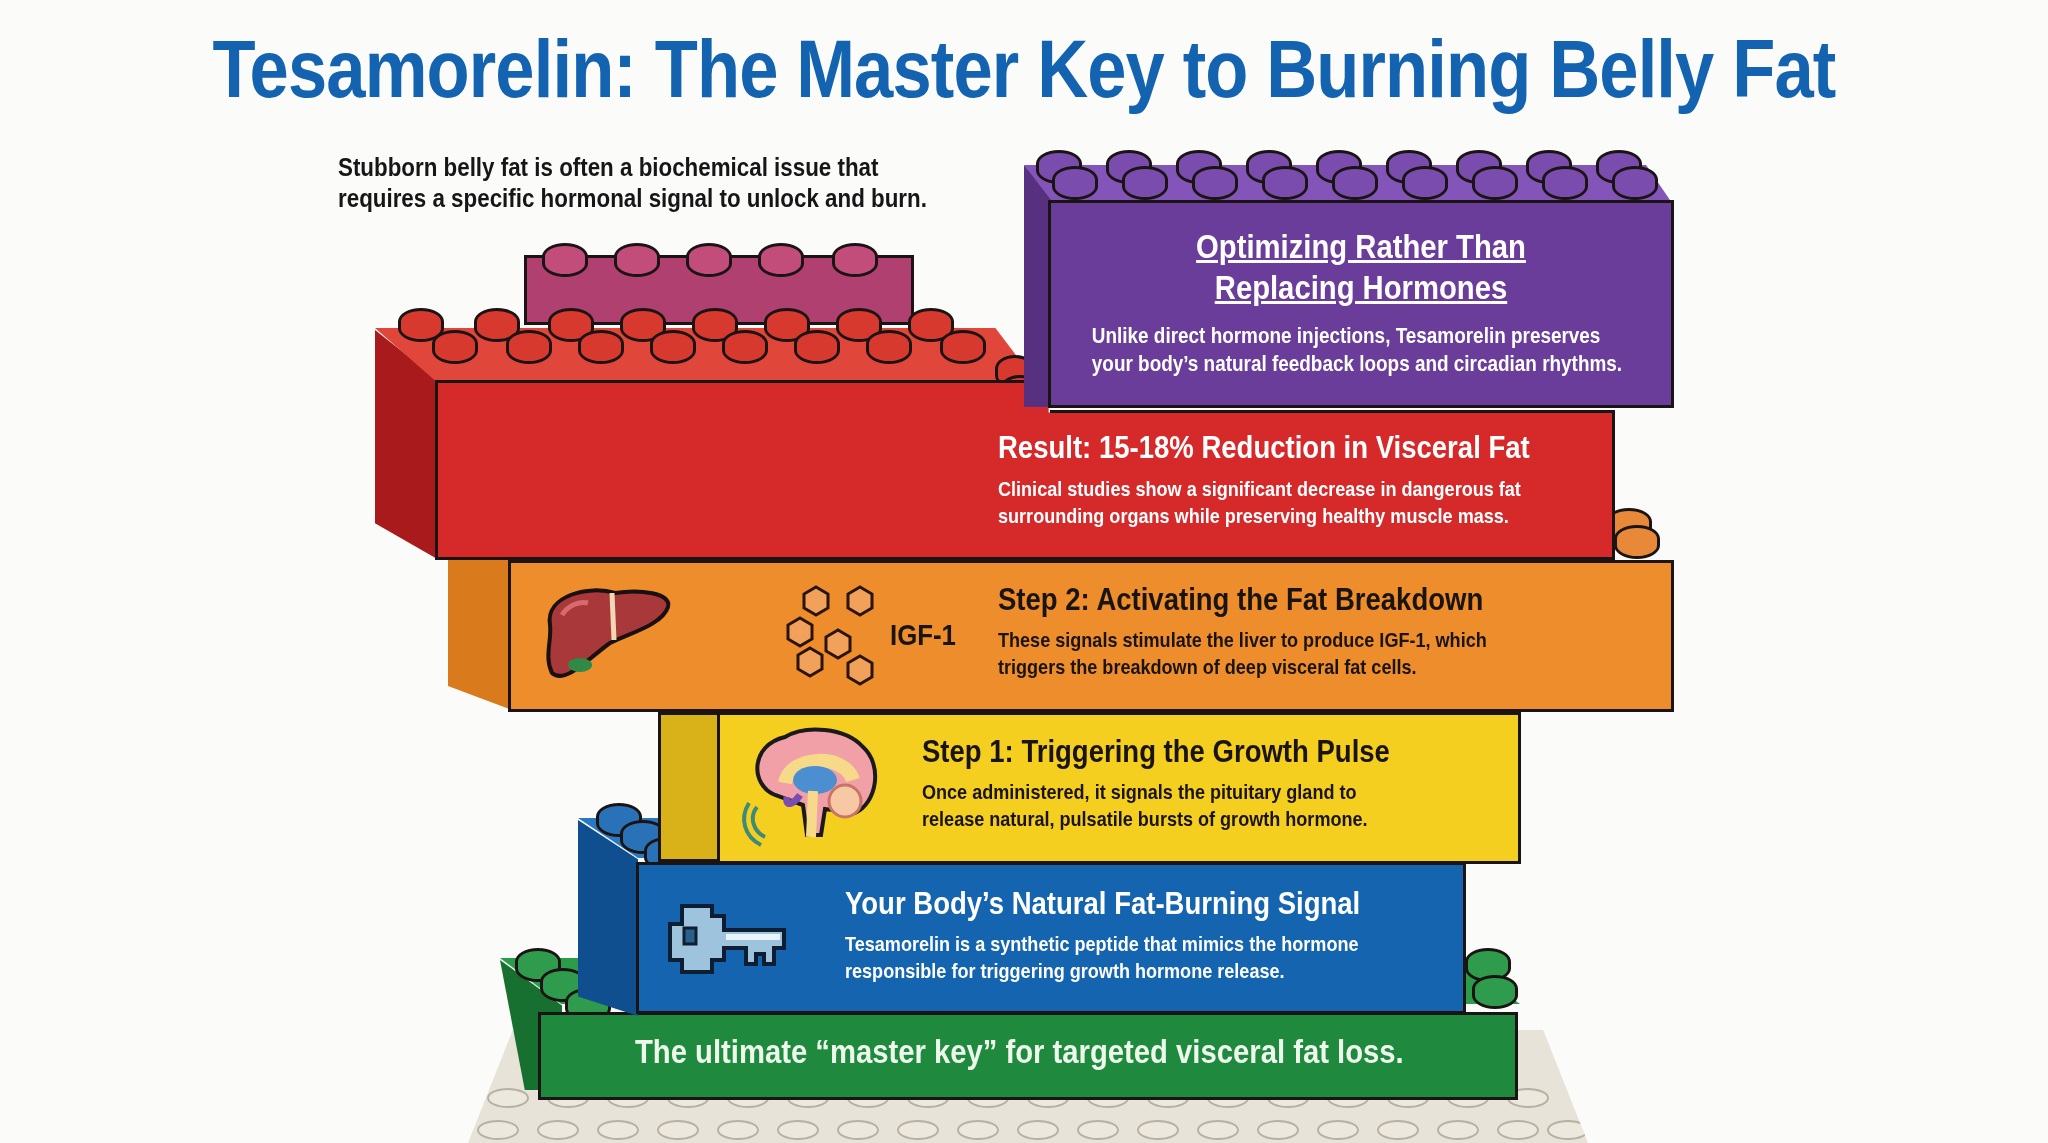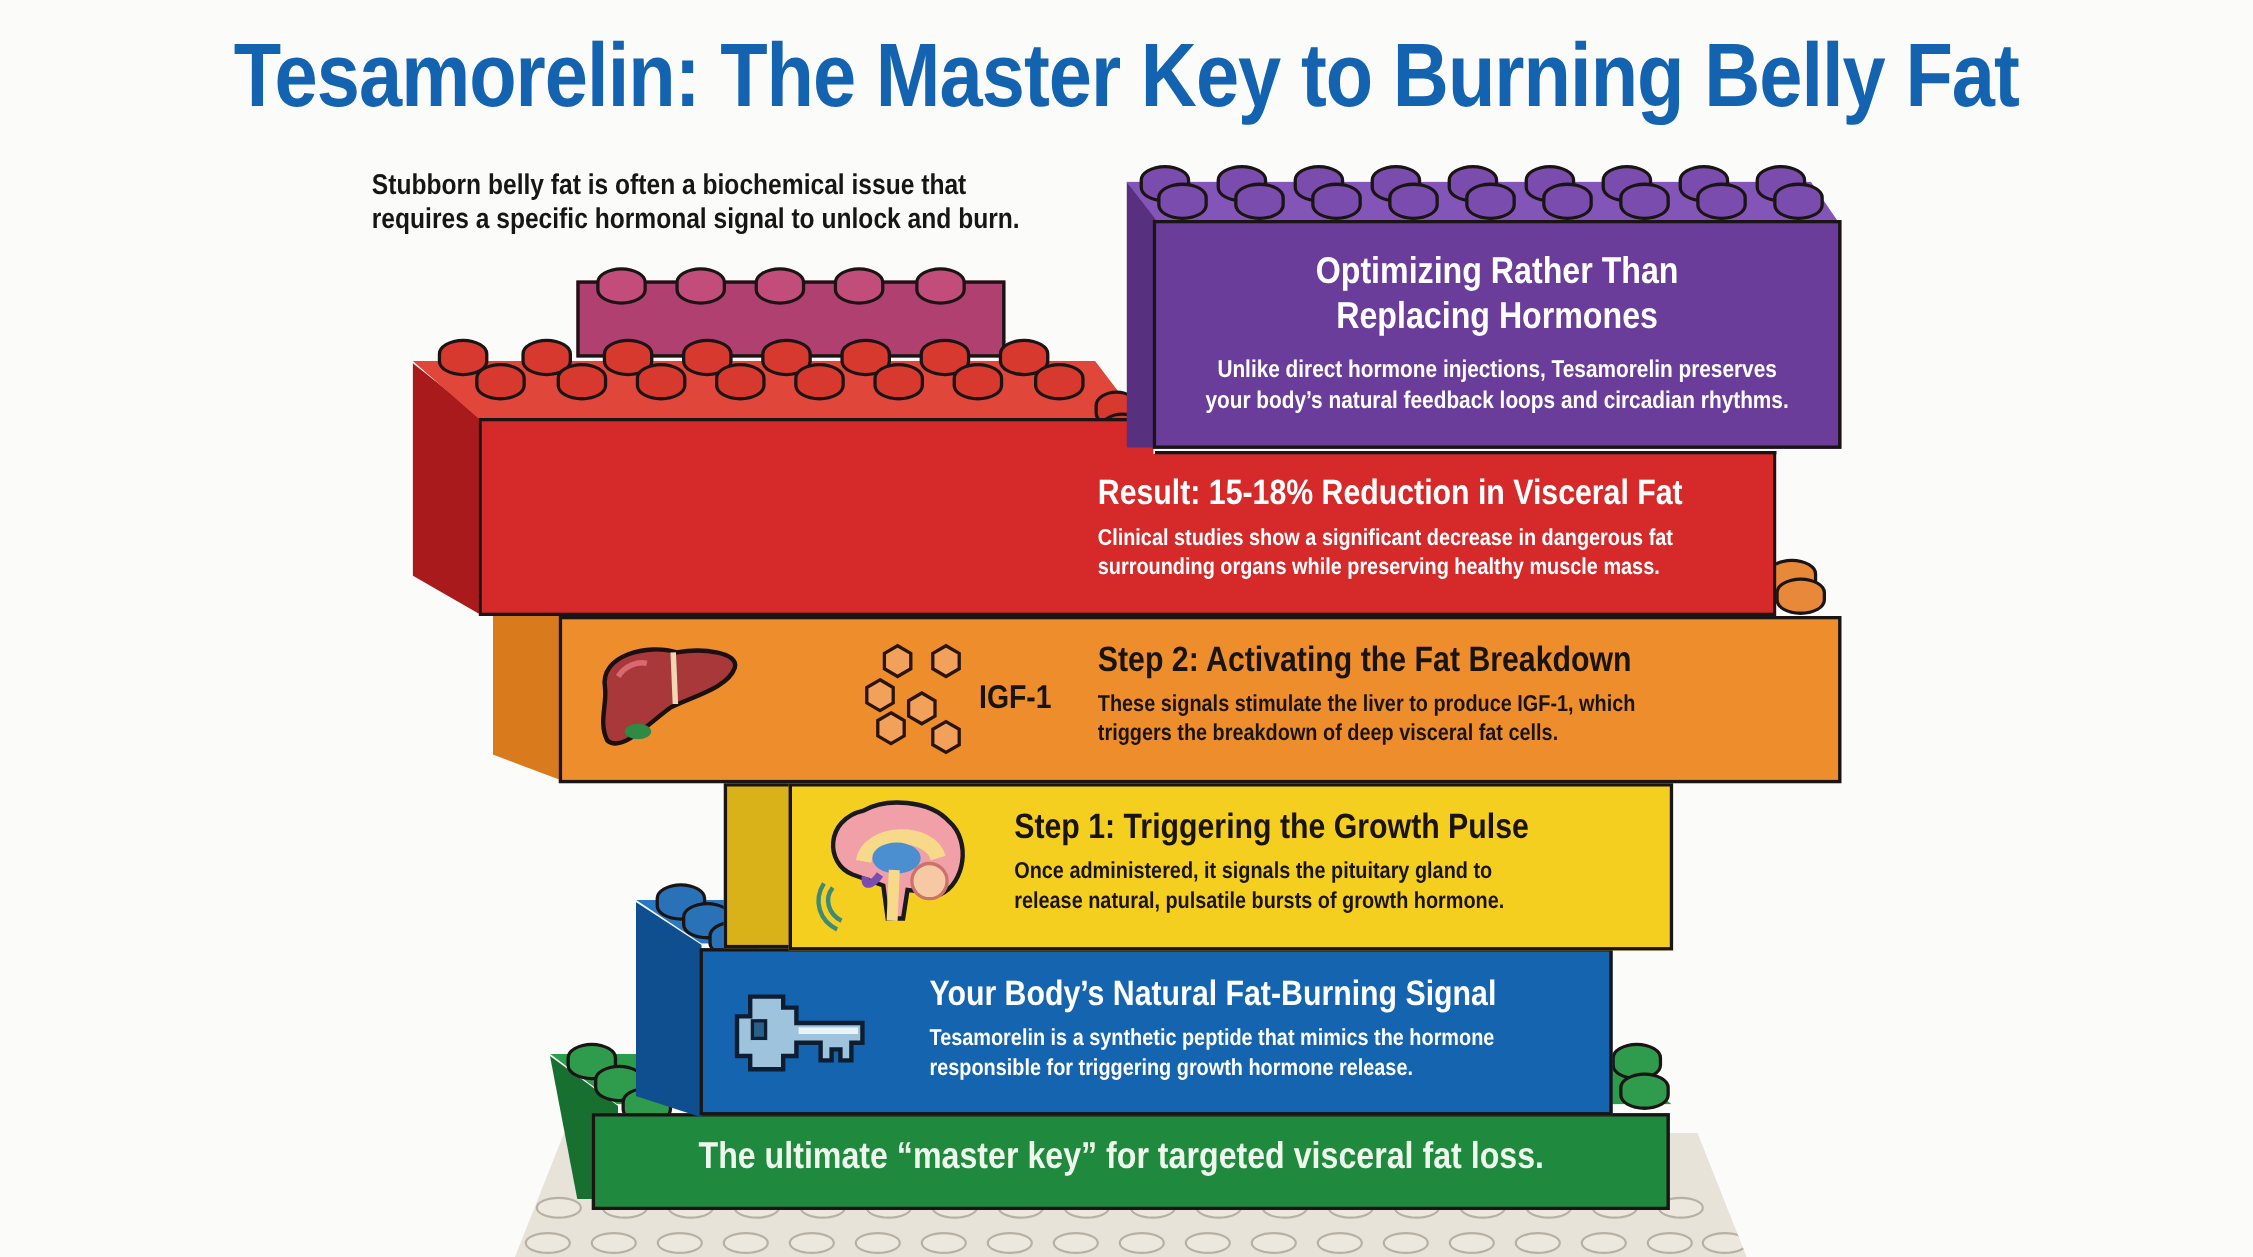--- a/index.html
+++ b/index.html
@@ -237,21 +237,21 @@
   <div class="stud" style="left:1192px;top:166px;background:#7a4cad;"></div>
   <div class="stud" style="left:1262px;top:166px;background:#7a4cad;"></div>
   <div class="stud" style="left:1332px;top:166px;background:#7a4cad;"></div>
   <div class="stud" style="left:1402px;top:166px;background:#7a4cad;"></div>
   <div class="stud" style="left:1472px;top:166px;background:#7a4cad;"></div>
   <div class="stud" style="left:1542px;top:166px;background:#7a4cad;"></div>
   <div class="stud" style="left:1612px;top:166px;background:#7a4cad;"></div>
 
   <div class="brick" style="left:1048px;top:200px;width:626px;height:208px;background:#6a3d9a;"></div>
 
-  <div style="position:absolute;left:1048px;top:226px;width:626px;text-align:center;color:#fff;font-weight:700;font-size:34px;line-height:41px;">
+  <div style="position:absolute;left:1048px;top:226px;width:626px;text-align:center;color:#fff;font-weight:700;font-size:34px;line-height:41px;text-decoration:underline;">
     <div style="transform:scaleX(0.86);">Optimizing Rather Than</div>
     <div style="transform:scaleX(0.86);">Replacing Hormones</div>
   </div>
-  <div style="position:absolute;left:1048px;top:322px;width:626px;text-align:center;color:#fff;font-weight:700;font-size:22px;line-height:28px;">
+  <div style="position:absolute;left:1048px;top:322px;width:626px;color:#fff;font-weight:700;font-size:22px;line-height:28px;">
     <div style="transform:scaleX(0.86);white-space:nowrap;">Unlike direct hormone injections, Tesamorelin preserves</div>
     <div style="transform:scaleX(0.86);white-space:nowrap;">your body’s natural feedback loops and circadian rhythms.</div>
   </div>
 </div>
 
 </body></html>

